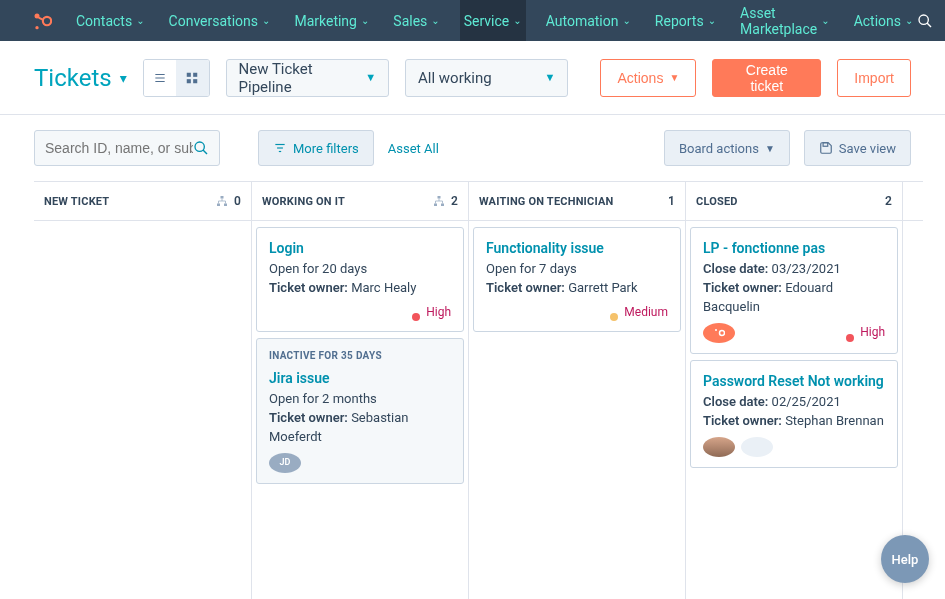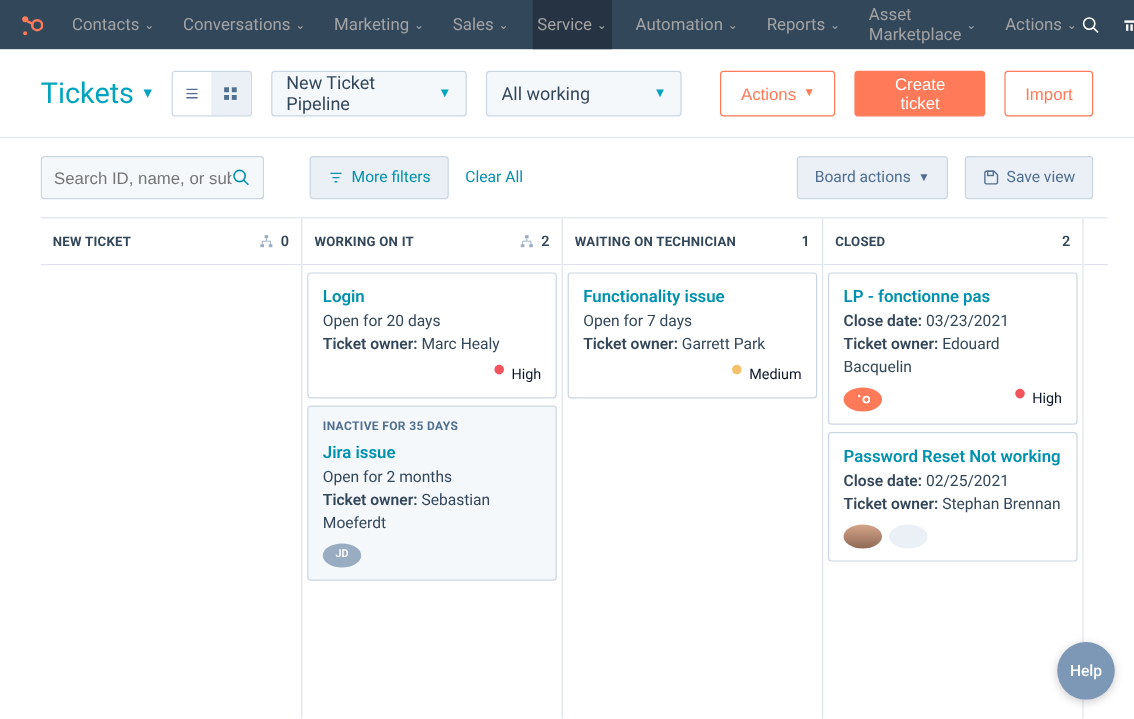--- a/index.html
+++ b/index.html
@@ -1,17 +1,17 @@
 <!DOCTYPE html>
 <html><head>
 <meta charset="utf-8">
 <style>
 * { box-sizing: border-box; margin: 0; padding: 0; }
 body { font-family: -apple-system, BlinkMacSystemFont, "Segoe UI", Roboto, sans-serif; background: #fff; color: #33475b; width: 945px; height: 599px; overflow: hidden; position: relative; }
-.topnav { background: #33475b; height: 41px; display: flex; align-items: center; padding: 0 16px; color: #a3a3a3; font-size: 14px; }
+.topnav { background: #33475b; height: 41px; display: flex; align-items: center; padding: 0 32px; color: #5eead4; font-size: 14px; }
 .topnav .logo { width: 20px; height: 20px; margin-right: 20px; }
 .topnav .nav-items { display: flex; gap: 16px; flex: 1; }
 .topnav .nav-item { display: flex; align-items: center; gap: 4px; cursor: pointer; padding: 0 4px; height: 41px; }
 .topnav .nav-item.active { background: #253342; }
 .topnav .chev { font-size: 10px; }
 .topnav .right { display: flex; align-items: center; gap: 18px; }
 .topnav .icon-btn { cursor: pointer; display: flex; align-items: center; }
 .subbar { height: 74px; border-bottom: 1px solid #dfe3eb; display: flex; align-items: center; padding: 0 34px; gap: 16px; }
 .title { font-size: 24px; font-weight: 400; color: #00a4bd; display: flex; align-items: center; gap: 8px; cursor: pointer; }
 .title .drop { color: #00a4bd; font-size: 14px; }
@@ -35,21 +35,21 @@
 .colhead { height: 40px; border-bottom: 1px solid #dfe3eb; border-top: 1px solid #dfe3eb; display: flex; align-items: center; padding: 0 10px; font-size: 11px; font-weight: 700; color: #33475b; text-transform: uppercase; letter-spacing: 0.2px; }
 .colhead .count { margin-left: auto; font-weight: 600; font-size: 12px; display: flex; align-items: center; gap: 6px; }
 .colbody { flex: 1; padding: 6px 4px; overflow: hidden; }
 .card { border: 1px solid #cbd6e2; border-radius: 3px; background: #fff; padding: 10px 12px 10px 12px; margin-bottom: 6px; font-size: 13px; line-height: 1.45; cursor: pointer; }
 .card.inactive { background: #f5f8fa; }
 .card .inact { font-size: 10px; font-weight: 700; color: #516f90; letter-spacing: 0.3px; margin-bottom: 4px; }
 .card .ctitle { color: #0091ae; font-weight: 600; margin-bottom: 2px; font-size: 14px; }
 .card .row { color: #33475b; }
 .card .row b { font-weight: 600; }
 .card .foot { display: flex; align-items: center; margin-top: 6px; gap: 6px; }
-.card .footright { margin-left: auto; display: flex; align-items: flex-start; gap: 6px; font-size: 12px; color: #0f172a; }
+.card .footright { margin-left: auto; display: flex; align-items: flex-end; gap: 6px; font-size: 12px; color: #be185d; }
 .dot { width: 8px; height: 8px; border-radius: 50%; display: inline-block; }
 .dot.red { background: #f2545b; }
 .dot.yellow { background: #f5c26b; }
 .mini-av { width: 32px; height: 20px; border-radius: 50%; background: #cbd6e2; font-size: 9px; display: flex; align-items: center; justify-content: center; color: #fff; font-weight: 600; }
 .mini-av.hs { background: #ff7a59; }
 .mini-av.ph { background: linear-gradient(#d6a58a,#8f6a55); }
 .help { position: absolute; right: 16px; bottom: 16px; width: 48px; height: 48px; border-radius: 50%; background: #7c98b6; color: #fff; display: flex; align-items: center; justify-content: center; font-size: 13px; font-weight: 500; cursor: pointer; box-shadow: 0 2px 8px rgba(0,0,0,0.2); }
 svg { display: block; }
 </style>
 </head>
@@ -174,21 +174,21 @@
   </div>
   <div style="width:10px"></div>
   <div class="linkbtn">
     <svg width="14" height="14" viewBox="0 0 24 24" stroke="#0091ae" stroke-width="2">
         <line x1="4" y1="6" x2="20" y2="6"></line>
         <line x1="7" y1="12" x2="17" y2="12"></line>
         <line x1="10" y1="18" x2="14" y2="18"></line>
       </svg>
     <span>More filters</span>
   </div>
-  <span class="clearlink">Clear All</span>
+  <span class="clearlink">Asset All</span>
   <div class="spacer"></div>
   <div class="ghostbtn">
     <span>Board actions</span>
     <span style="font-size:10px">▼</span>
   </div>
   <div class="ghostbtn">
     <svg width="14" height="14" viewBox="0 0 24 24" fill="none" stroke="#516f90" stroke-width="2">
         <path d="M19 21H5a2 2 0 01-2-2V5a2 2 0 012-2h11l5 5v11a2 2 0 01-2 2z"></path>
         <rect x="7" y="3" width="8" height="6"></rect>
       </svg>

